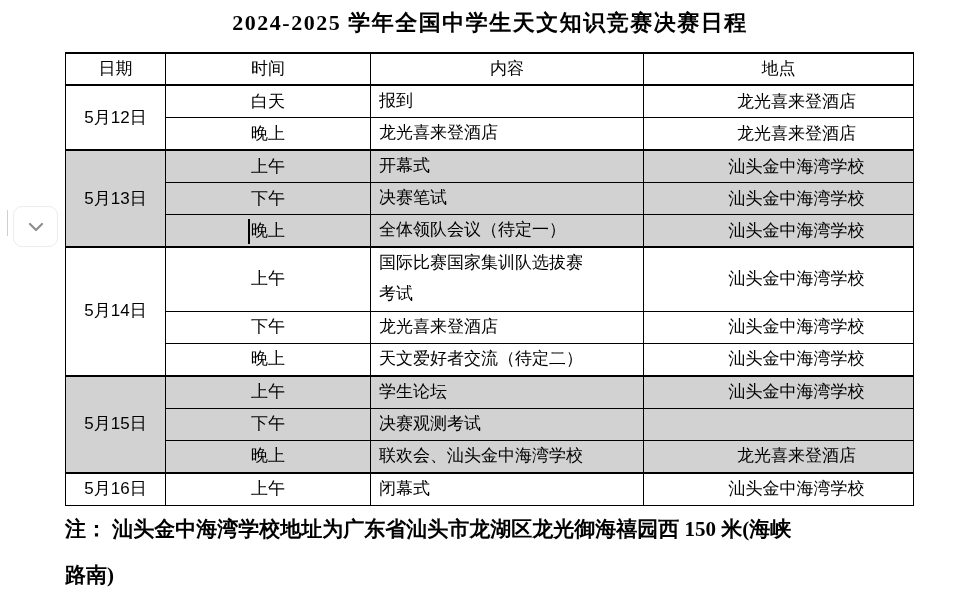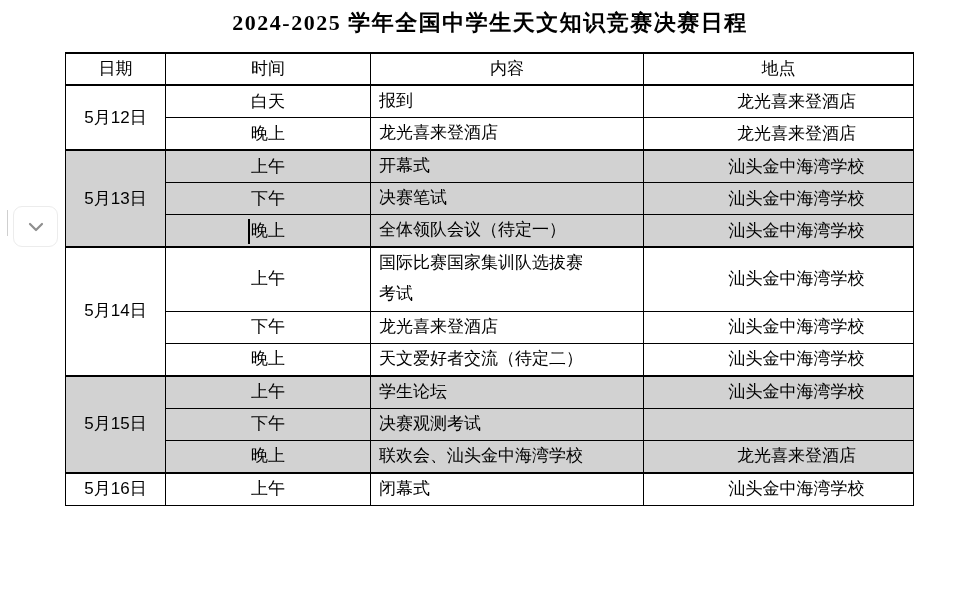--- a/index.html
+++ b/index.html
@@ -150,15 +150,17 @@
         <tr class="group-start">
           <td class="date-cell" rowspan="1">5月16日</td>
           <td class="time-cell">上午</td>
           <td class="content-cell">闭幕式</td>
           <td class="location-cell">汕头金中海湾学校</td>
         </tr>
       </tbody>
   </table>
 
   <div class="doc-note">
+    <div class="note-line">注： 汕头金中海湾学校地址为广东省汕头市龙湖区龙光御海禧园西 150 米(海峡</div>
+    <div class="note-line">路南)</div>
   </div>
 
 </div>
 
 </body></html>

